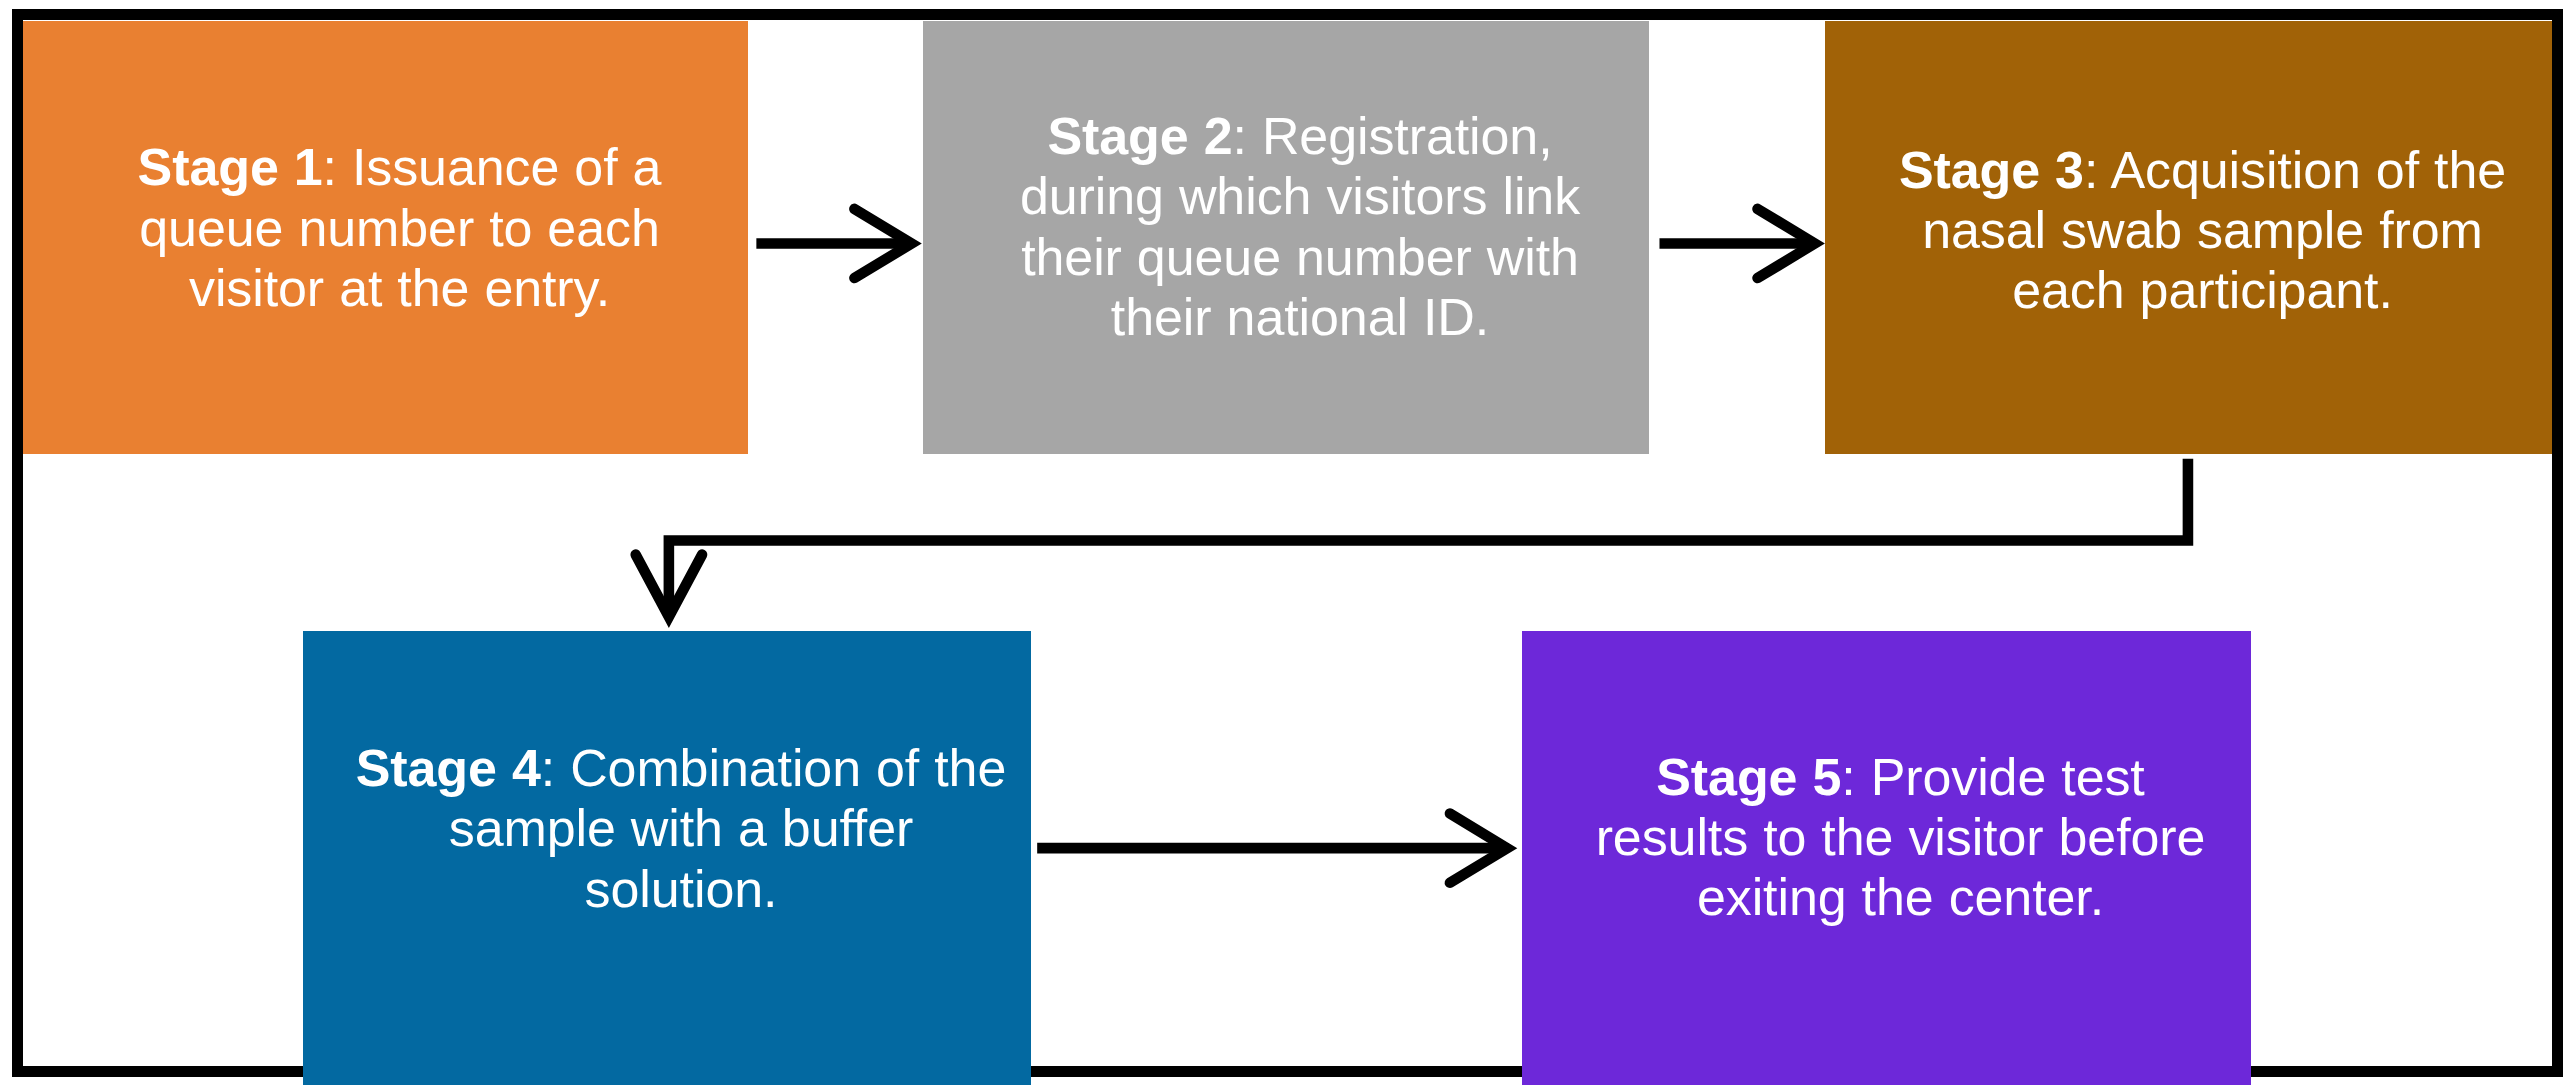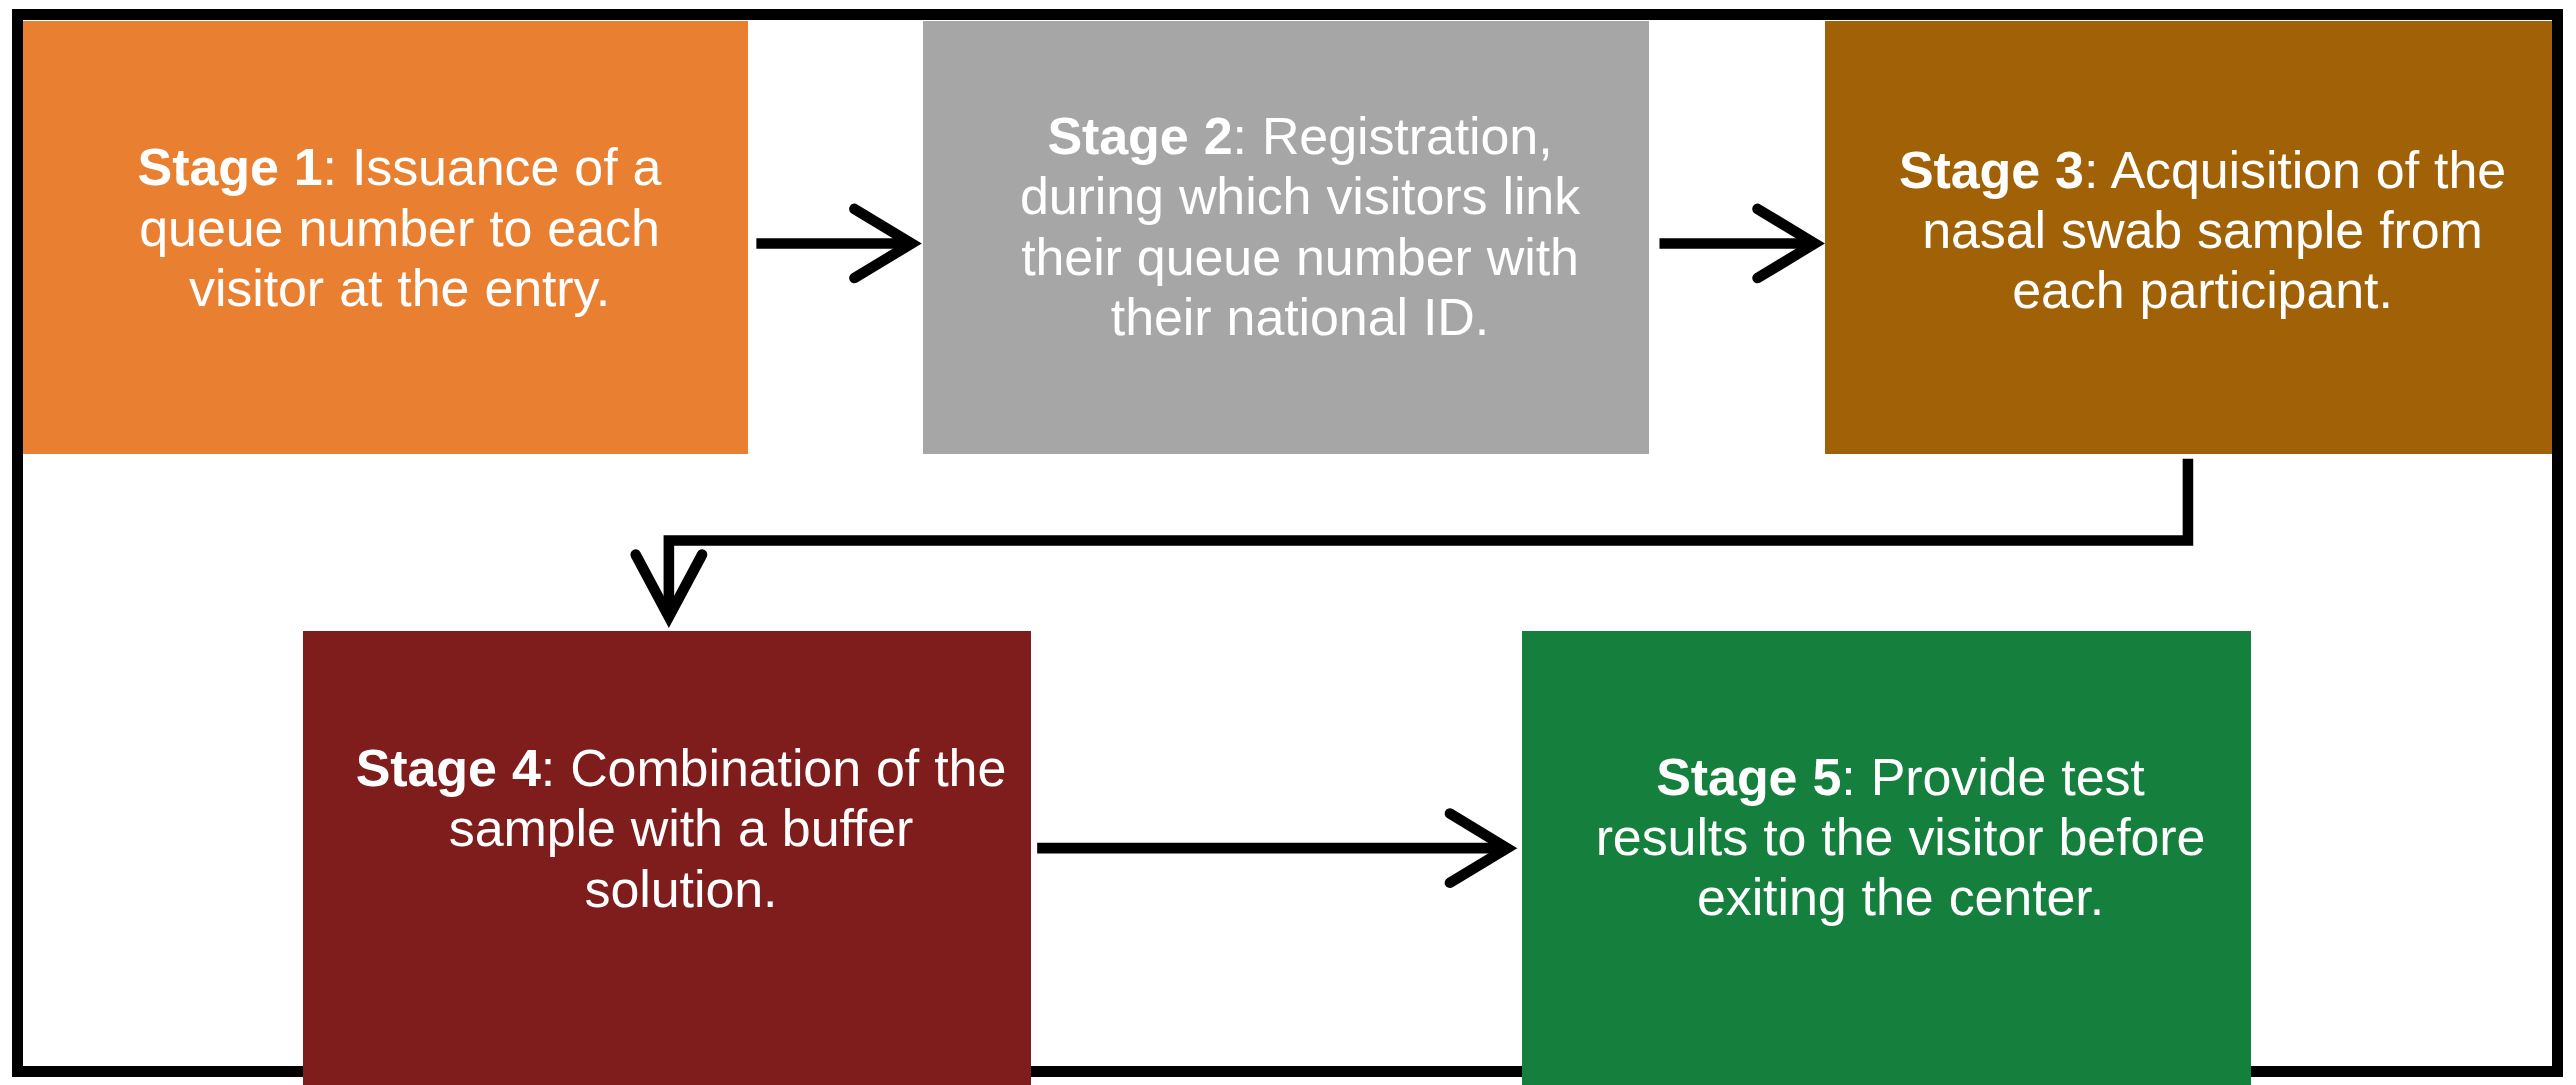--- a/index.html
+++ b/index.html
@@ -95,27 +95,27 @@
       <b>Stage 2</b><span>: Registration, during which visitors link their queue number with their national ID.</span>
     </div>
   </div>
 
   <div class="stage-box" id="stage-3" style="background: #a16207;">
     <div class="stage-text" style="color: rgb(255, 255, 255);">
       <b>Stage 3</b><span>: Acquisition of the nasal swab sample from each participant.</span>
     </div>
   </div>
 
-  <div class="stage-box" id="stage-4" style="background: #7f1d1d;">
+  <div class="stage-box" id="stage-4" style="background: #0369a1;">
     <div class="stage-text" style="color: rgb(255, 255, 255);">
       <b>Stage 4</b><span>: Combination of the sample with a buffer solution.</span>
     </div>
   </div>
 
-  <div class="stage-box" id="stage-5" style="background: #15803d;">
+  <div class="stage-box" id="stage-5" style="background: #6d28d9;">
     <div class="stage-text" style="color: rgb(255, 255, 255);">
       <b>Stage 5</b><span>: Provide test results to the visitor before exiting the center.</span>
     </div>
   </div>
 
   <svg id="connectors" viewBox="0 0 3651 1539">
 
     <g>
       <line x1="1072" y1="345" x2="1288" y2="345" stroke="#000000" stroke-width="15"></line>
       <polyline points="1211,296 1292,345 1211,394" fill="none" stroke="#000000" stroke-width="15" stroke-linecap="round" stroke-linejoin="miter"></polyline>

